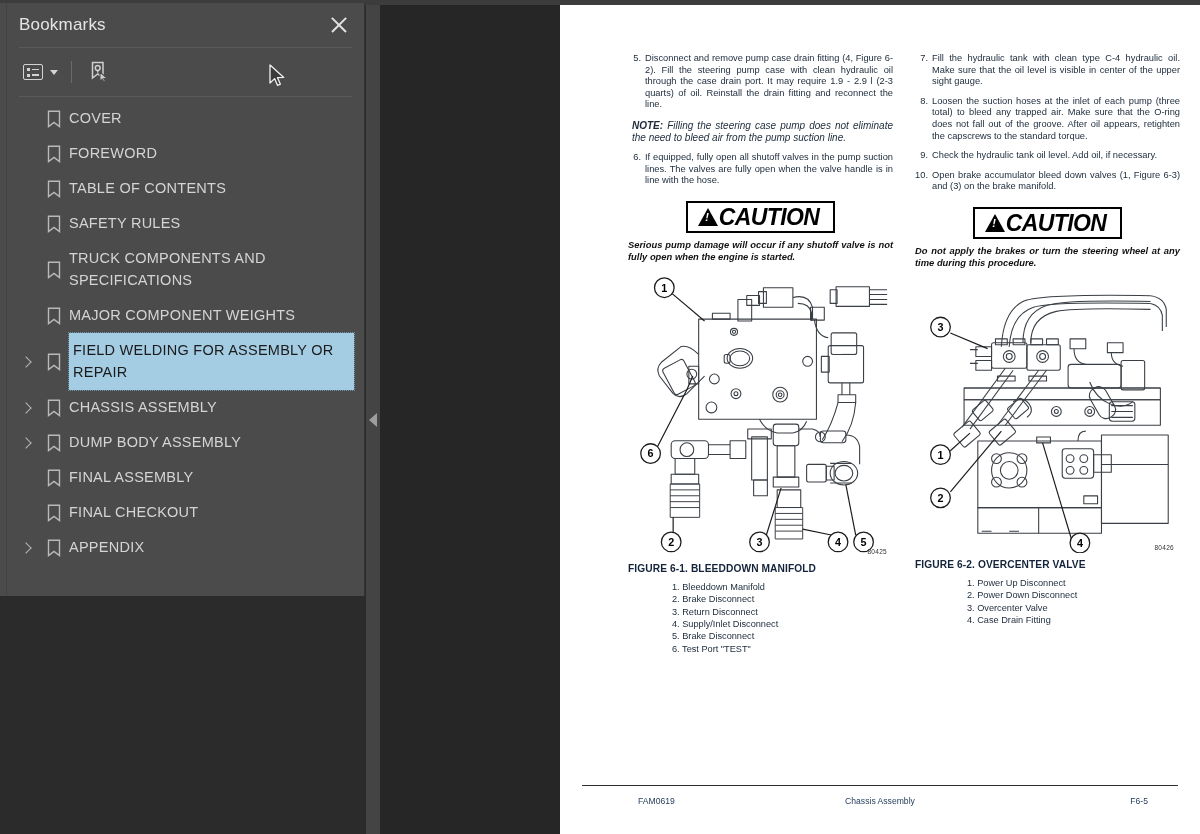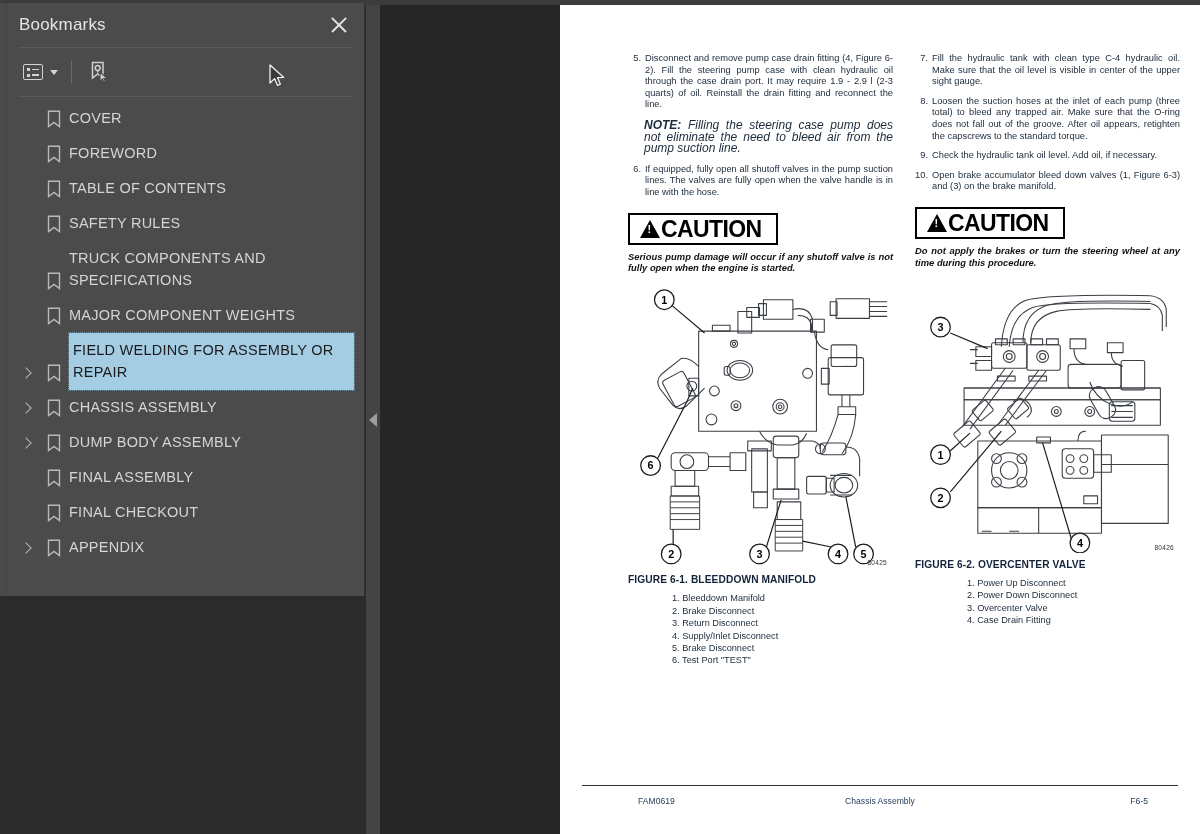--- a/index.html
+++ b/index.html
@@ -84,21 +84,21 @@
   .tb-sep {
     width: 1px; height: 22px; background: #6a6a6a; margin: 0 11px 0 9px;
   }
   .icon-bm-new { width: 24px; height: 24px; display: block; }
 
   .bm-list {
     position: absolute; left: 0; right: 0; top: 98px; bottom: 0;
     overflow: hidden;
   }
   .bm-row {
-    display: flex; align-items: flex-end;
+    display: flex; align-items: center;
     padding: 0 10px 0 8px; min-height: 35px; cursor: pointer;
     position: relative;
   }
   .bm-twisty {
     flex: 0 0 auto; width: 24px; height: 35px;
     display: flex; align-items: center; justify-content: center;
   }
   .chev {
     width: 8px; height: 8px;
     border-top: 1.8px solid #b6b6b6; border-right: 1.8px solid #b6b6b6;
@@ -156,26 +156,26 @@
     display: flex; font-size: 9.3px; line-height: 11.6px;
     color: #1b2a3a; margin-bottom: 8px;
     font-family: "Liberation Sans", sans-serif;
   }
   .step .num {
     flex: 0 0 auto; width: 17px; text-align: right; padding-right: 4px;
   }
   .step .txt { flex: 1 1 auto; text-align: justify; }
 
   .note {
-    font-size: 12px; line-height: 11.6px; color: #1b2a3a;
-    font-style: italic; text-align: justify; margin: 9px 0 9px 16px;
+    font-size: 10px; line-height: 11.6px; color: #1b2a3a;
+    font-style: italic; text-align: justify; margin: 9px 0 9px 4px;
   }
   .note b { font-style: italic; font-weight: 700; }
 
-  .caution-wrap { text-align: left; margin: 14px 0 6px 0; }
+  .caution-wrap { text-align: center; margin: 14px 0 6px 0; font-style: italic; }
   .caution-box {
     display: inline-flex; align-items: center; justify-content: center;
     border: 2.2px solid #000; padding: 2px 14px 2px 10px;
     background: #fff;
   }
   .caution-tri {
     width: 0; height: 0; border-left: 10px solid transparent;
     border-right: 10px solid transparent; border-bottom: 18px solid #000;
     position: relative; margin-right: 1px;
   }

